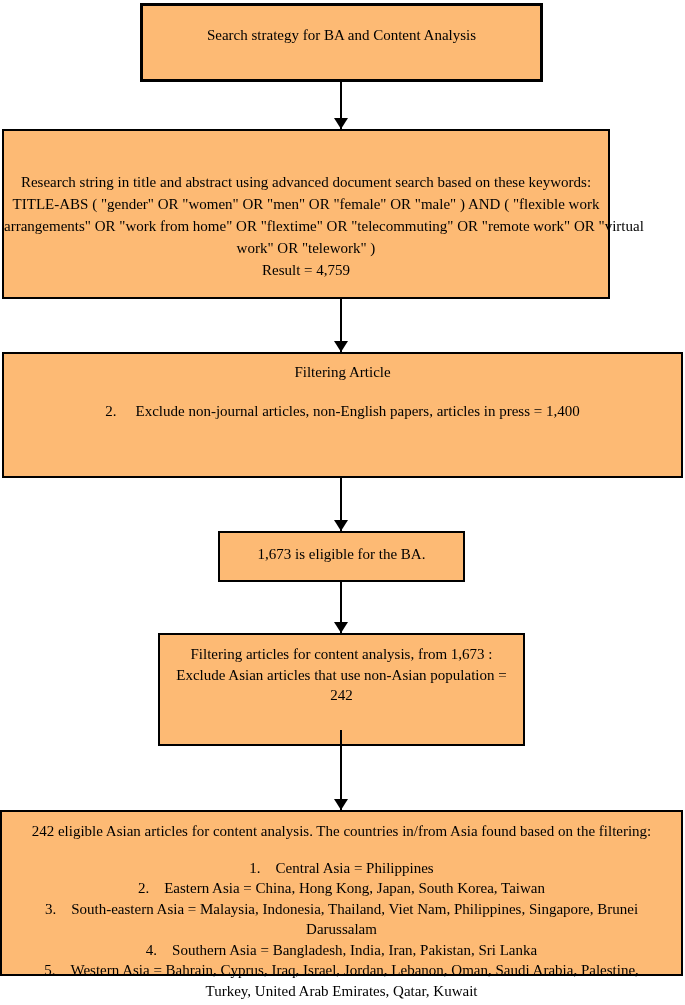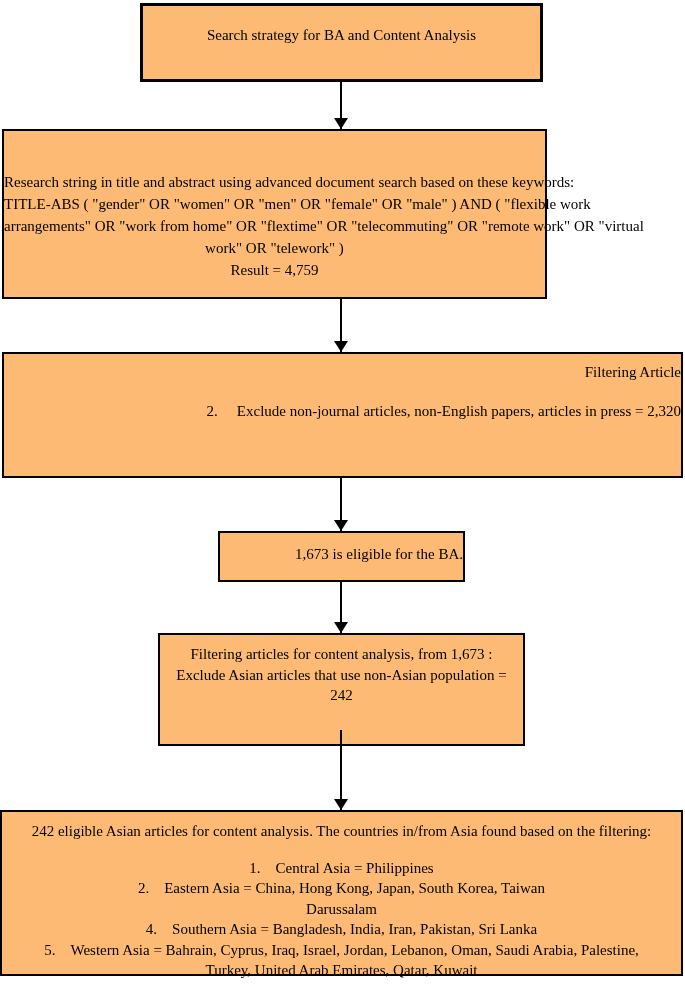--- a/index.html
+++ b/index.html
@@ -52,36 +52,35 @@
     border-top: 11px solid #000000;
   }
   
   #box-strategy {
     left: 140px; top: 3px; width: 403px; height: 79px;
     border-width: 3px;
     padding-top: 18px;
   }
   
   #box-research {
-    left: 2px; top: 129px; width: 545px; height: 170px;
+    left: 2px; top: 129px; width: 608px; height: 170px;
     padding-top: 40px;
   }
   
   #box-filtering {
     left: 2px; top: 352px; width: 681px; height: 126px;
     padding-top: 8px;
   }
   #box-filtering .spacer { height: 17px; }
-  #box-filtering .line { line-height: 21.5px; text-align: right; }
+  #box-filtering .line { line-height: 21.5px; }
   #box-filtering .num { margin-right: 19px; }
   
   #box-eligible {
     left: 218px; top: 531px; width: 247px; height: 51px;
     padding-top: 10px;
-    text-align: right;
   }
   
   #box-content-filter {
     left: 158px; top: 633px; width: 367px; height: 113px;
     padding-top: 9px;
   }
   #box-content-filter .line { line-height: 20.5px; }
   
   #box-results {
     left: 0px; top: 810px; width: 683px; height: 166px;
@@ -121,21 +120,21 @@
 
   <div class="connector" id="conn-2">
     <div class="arrow-line"></div>
     <div class="arrow-head"></div>
   </div>
 
   <div class="box" id="box-filtering">
     <div class="line">Filtering Article</div>
     <div class="spacer"></div>
     <div class="line">
-      <span class="num">2.</span><span>Exclude non-journal articles, non-English papers, articles in press = 2,320</span>
+      <span class="num">2.</span><span>Exclude non-journal articles, non-English papers, articles in press = 1,400</span>
     </div>
   </div>
 
   <div class="connector" id="conn-3">
     <div class="arrow-line"></div>
     <div class="arrow-head"></div>
   </div>
 
   <div class="box" id="box-eligible">
     <div class="line">1,673 is eligible for the BA.</div>
@@ -159,20 +158,23 @@
 
   <div class="box" id="box-results">
     <div class="line">242 eligible Asian articles for content analysis. The countries in/from Asia found based on the filtering:</div>
     <div class="spacer"></div>
     <div class="line">
       <span class="num">1.</span><span>Central Asia = Philippines</span>
     </div>
     <div class="line">
       <span class="num">2.</span><span>Eastern Asia = China, Hong Kong, Japan, South Korea, Taiwan</span>
     </div>
+    <div class="line">
+      <span class="num">3.</span><span>South-eastern Asia = Malaysia, Indonesia, Thailand, Viet Nam, Philippines, Singapore, Brunei</span>
+    </div>
     <div class="line">Darussalam</div>
     <div class="line">
       <span class="num">4.</span><span>Southern Asia = Bangladesh, India, Iran, Pakistan, Sri Lanka</span>
     </div>
     <div class="line">
       <span class="num">5.</span><span>Western Asia = Bahrain, Cyprus, Iraq, Israel, Jordan, Lebanon, Oman, Saudi Arabia, Palestine,</span>
     </div>
     <div class="line">Turkey, United Arab Emirates, Qatar, Kuwait</div>
   </div>
 

